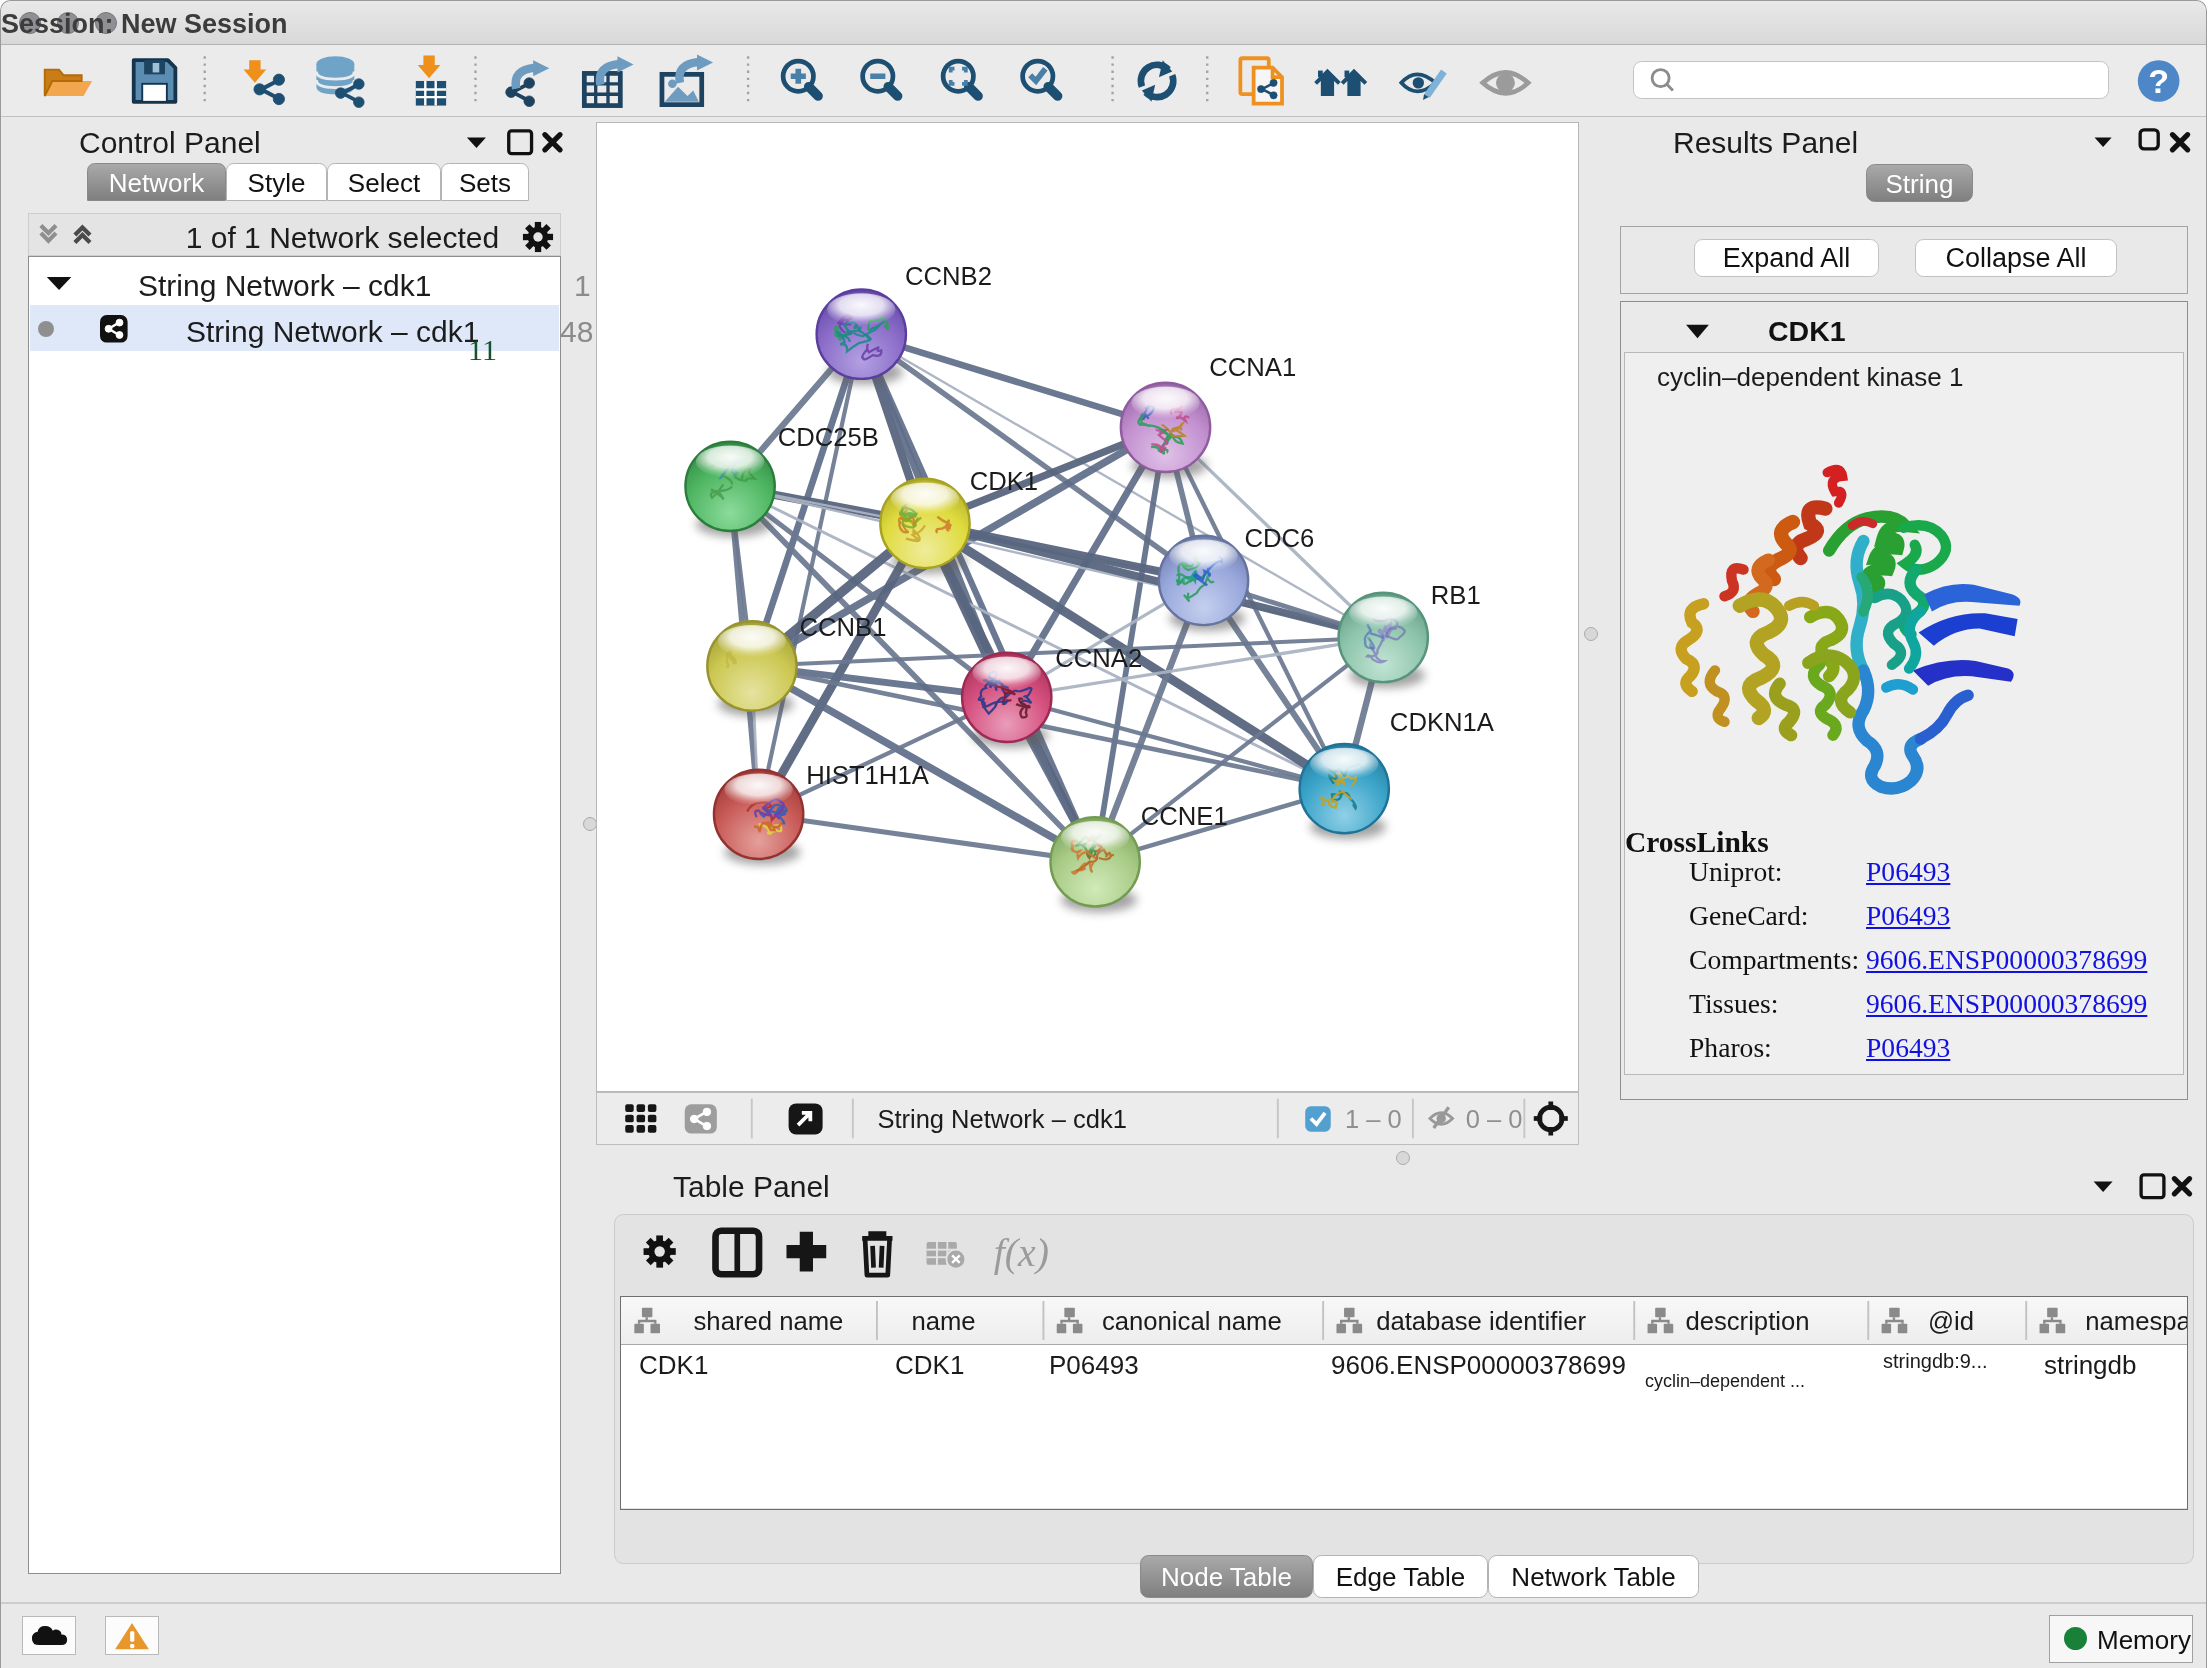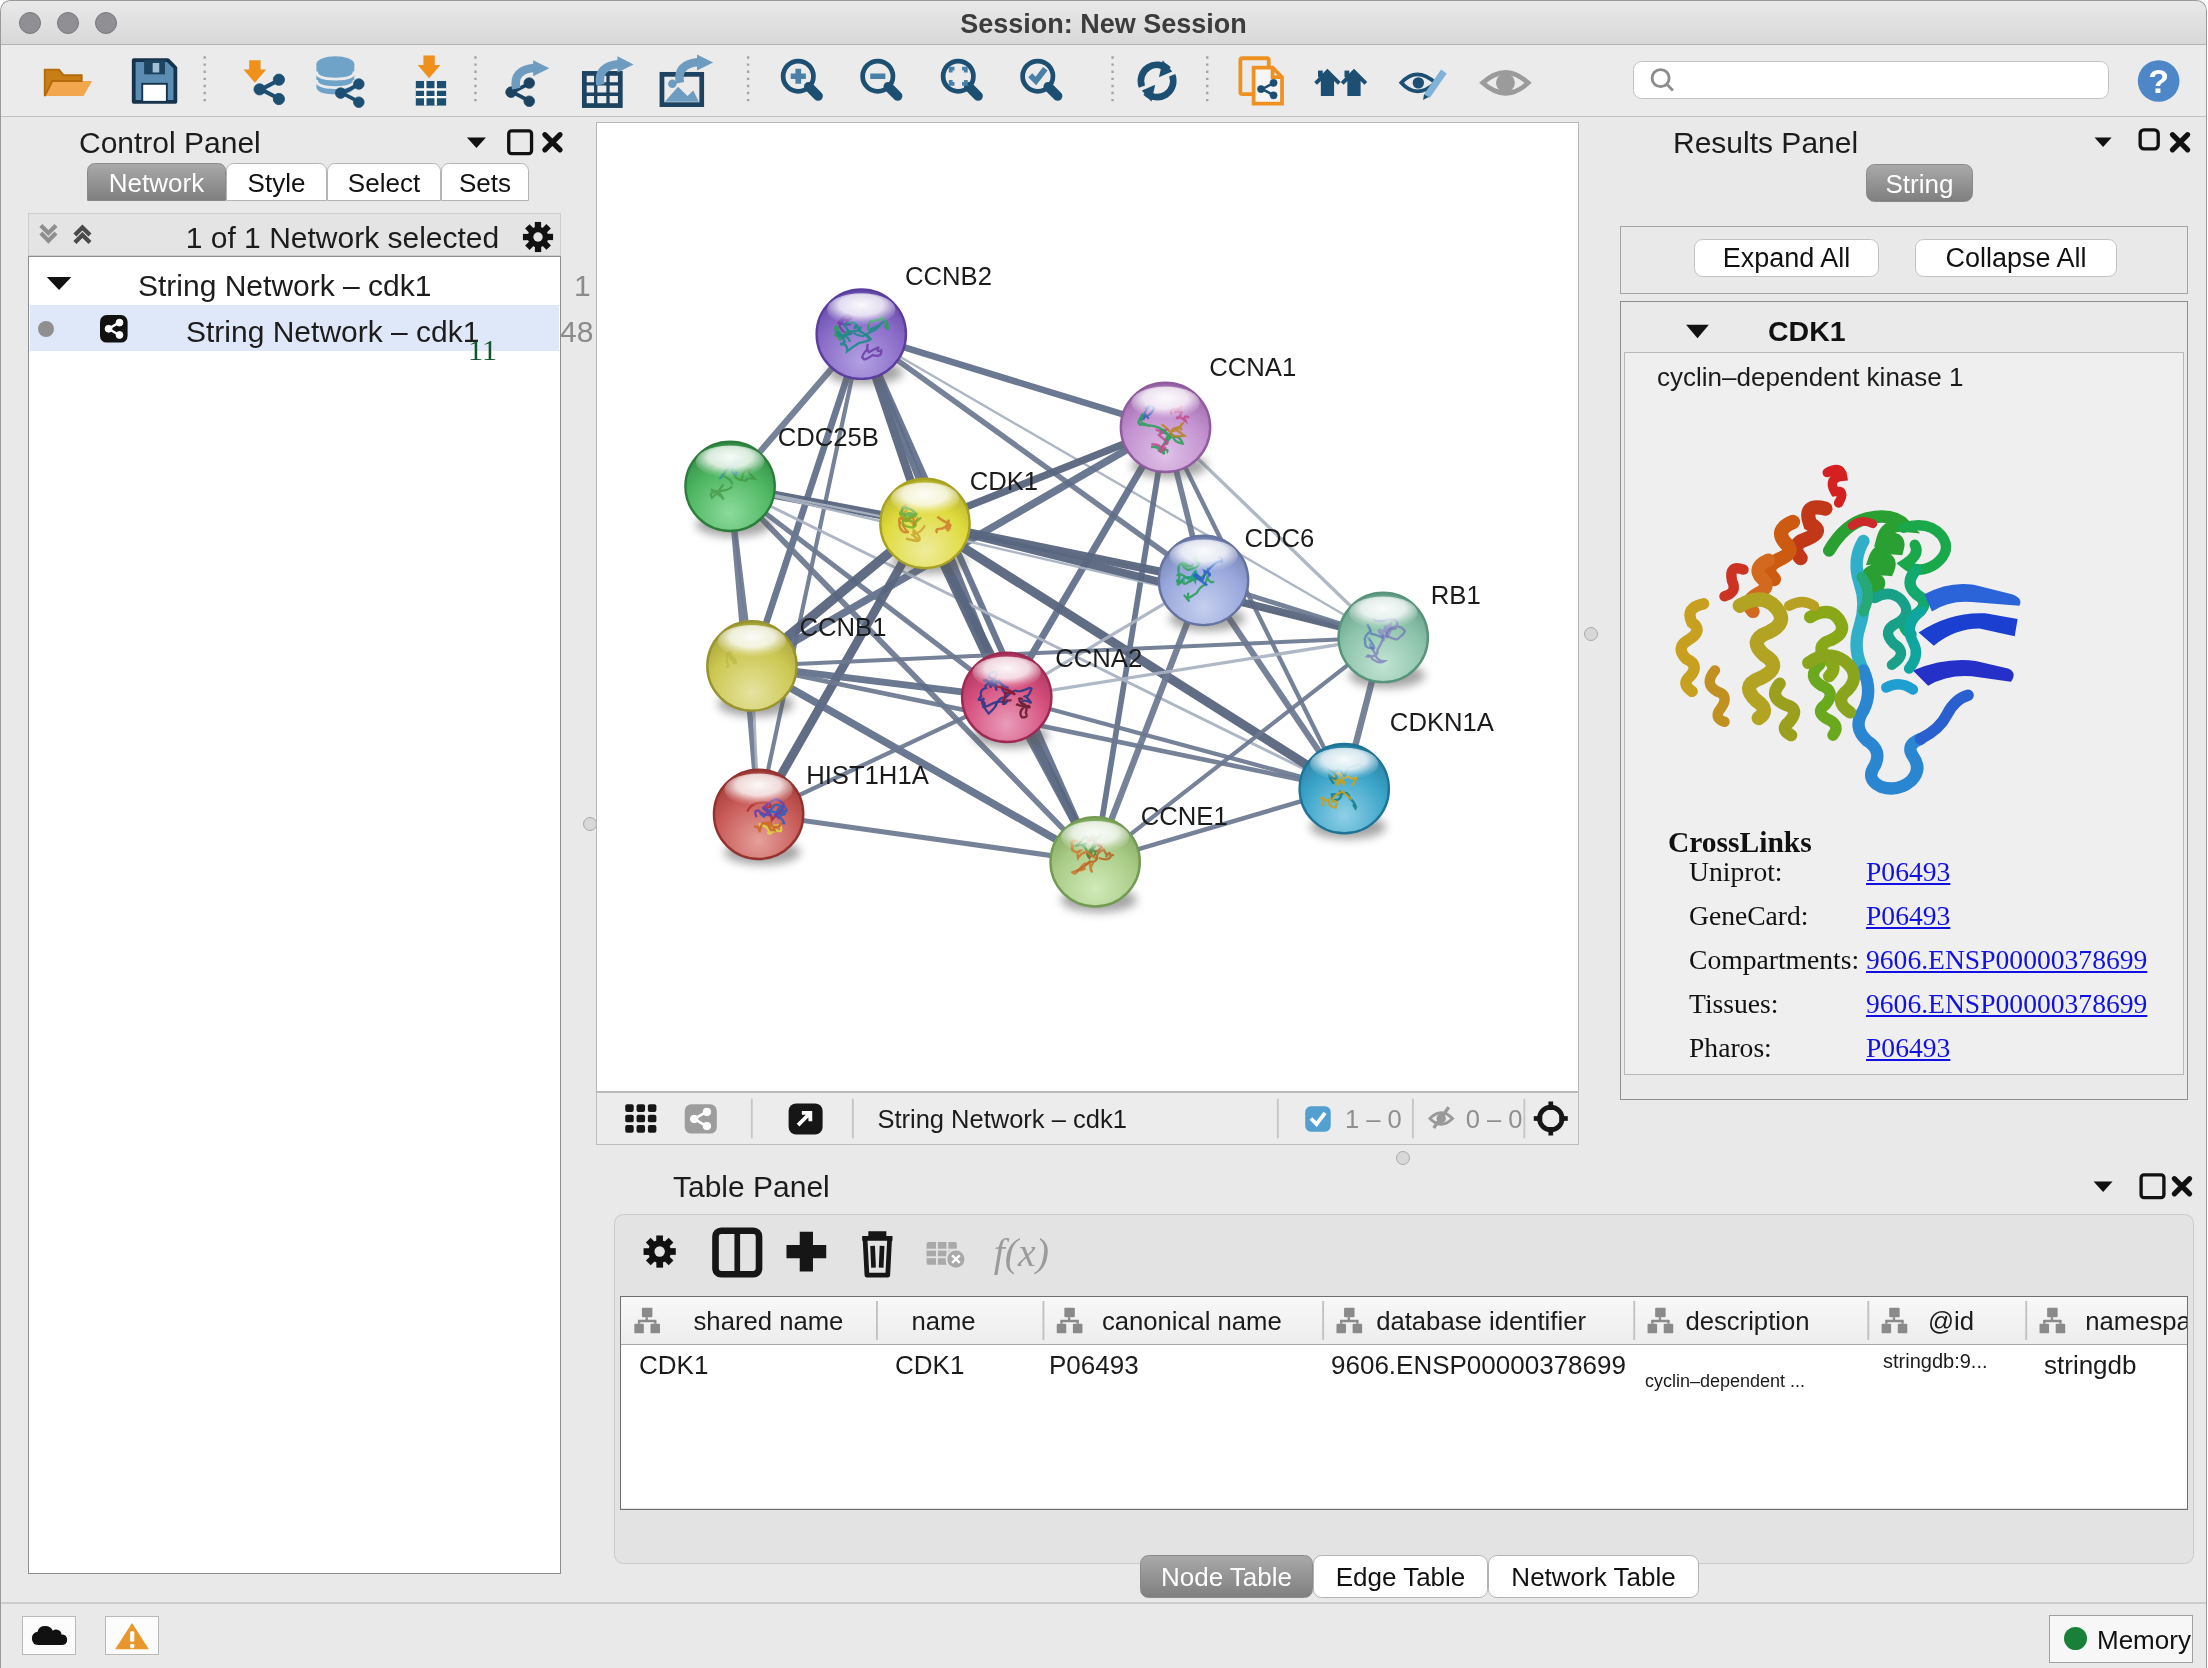--- a/index.html
+++ b/index.html
@@ -2,21 +2,21 @@
 <html style="font-size:15px"><head>
 <meta charset="utf-8">
 <style>
 html,body{margin:0;padding:0;}
 body{width:2208px;height:1668px;background:#ffffff;font-family:"Liberation Sans",sans-serif;overflow:hidden;position:relative;}
 .abs{position:absolute;}
 #win{position:absolute;left:0;top:0;width:2207px;height:1668px;background:#e9e9e9;border-radius:10.5px 10.5px 0 0;border:1px solid #9a9a9a;border-bottom:none;box-sizing:border-box;overflow:hidden;}
 
 #titlebar{position:absolute;left:0;top:0;width:100%;height:43px;background:linear-gradient(#e9e9e9,#d8d8d8);border-bottom:1px solid #b3b3b3;border-radius:10.5px 10.5px 0 0;}
 .tl{position:absolute;top:10.5px;width:22px;height:22px;border-radius:50%;background:#8f8f94;border:1px solid #77777c;box-sizing:border-box;}
-#title{position:absolute;top:7.6px;left:0;width:100%;text-align:center;font-size:27px;font-weight:bold;color:#3c3c3c;}
+#title{position:absolute;top:7.6px;left:0;width:100%;text-align:left;font-size:27px;font-weight:bold;color:#3c3c3c;}
 
 #toolbar{position:absolute;left:0;top:44px;width:100%;height:71px;background:#ebebeb;border-bottom:1px solid #c2c2c2;}
 
 #search{position:absolute;left:1632px;top:16px;width:476px;height:38px;background:#fff;border:1px solid #c3c3c3;border-radius:8.6px;box-sizing:border-box;}
 
 .ptitle{font-size:30px;color:#1c1c1c;margin-left:48px;}
 
 .tab{position:absolute;box-sizing:border-box;border:1px solid #b4b4b4;background:#ffffff;color:#111;font-size:26px;text-align:center;border-radius:7.6px;margin-left:16px;}
 .tabsel{background:linear-gradient(#a9a9a9,#7f7f7f);color:#fff;border:1px solid #8a8a8a;}
 </style>
@@ -601,21 +601,21 @@
         <path d="M 256 178 Q 290 156 326 158 L 360 164 L 357 182 L 320 174 Q 294 174 272 192 Z" fill="#1b3fd0" stroke="none"></path>
         <path d="M 250 218 Q 284 204 316 208 L 350 216 Q 360 220 353 230 L 312 224 Q 286 222 266 234 Z" fill="#2430c8" stroke="none"></path>
         <path d="M 258 156 Q 240 170 250 188 Q 258 202 246 216" stroke="#10a6a0" stroke-width="11"></path>
         <path d="M 208 64 Q 196 58 186 66" stroke="#cc2a2a" stroke-width="9"></path>
         <path d="M 140 210 Q 160 196 178 208 Q 196 222 182 238 Q 166 250 184 262" stroke="#8aa41e" stroke-width="13"></path>
         <path d="M 196 120 Q 208 136 198 156" stroke="#27a877" stroke-width="11"></path>
         <path d="M 120 150 Q 134 142 146 150" stroke="#b8a022" stroke-width="11"></path>
         <path d="M 222 236 Q 236 228 250 238" stroke="#1f9ed0" stroke-width="11"></path>
       </g>
     </svg>
-    <div class="abs" style="left:1667px;top:825px;font-size:29.5px;font-weight:bold;color:#111;font-family:'Liberation Serif',serif;text-align:center;">CrossLinks</div>
+    <div class="abs" style="left:1624px;top:825px;font-size:29.5px;font-weight:bold;color:#111;font-family:'Liberation Serif',serif;text-align:center;">CrossLinks</div>
     <div class="abs" style="left:1688px;top:849px;font-size:27.6px;color:#111;font-family:'Liberation Serif',serif;line-height:44px;">
       Uniprot:<br>GeneCard:<br>Compartments:<br>Tissues:<br>Pharos:
     </div>
     <div class="abs" style="left:1865px;top:849px;font-size:27.6px;color:#1212e0;font-family:'Liberation Serif',serif;line-height:44px;text-decoration:underline;">
       P06493<br>P06493<br>9606.ENSP00000378699<br>9606.ENSP00000378699<br>P06493
     </div>
   </div>
   <div id="tablepanel">
     <div class="abs ptitle" style="left:624px;top:1169px;">Table Panel</div>
     <svg class="abs" style="left:2085px;top:1171px;" width="114" height="28.5" viewBox="0 0 120 30">

